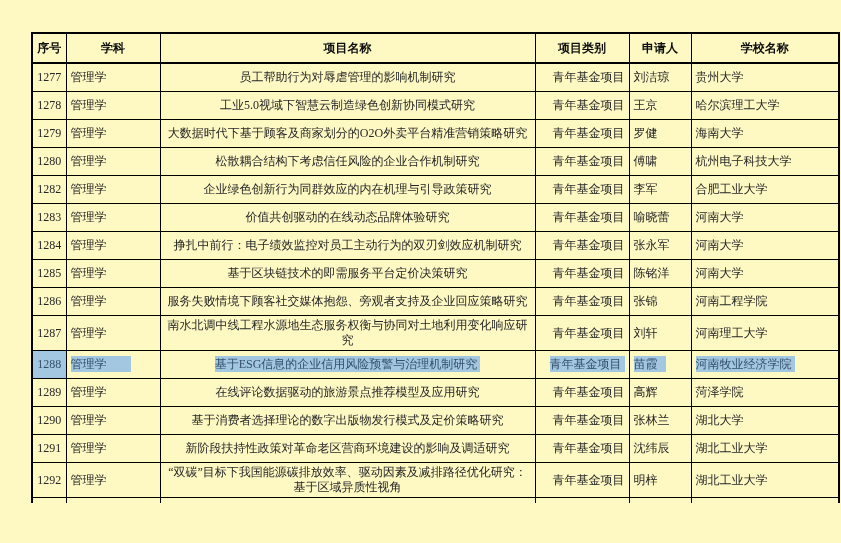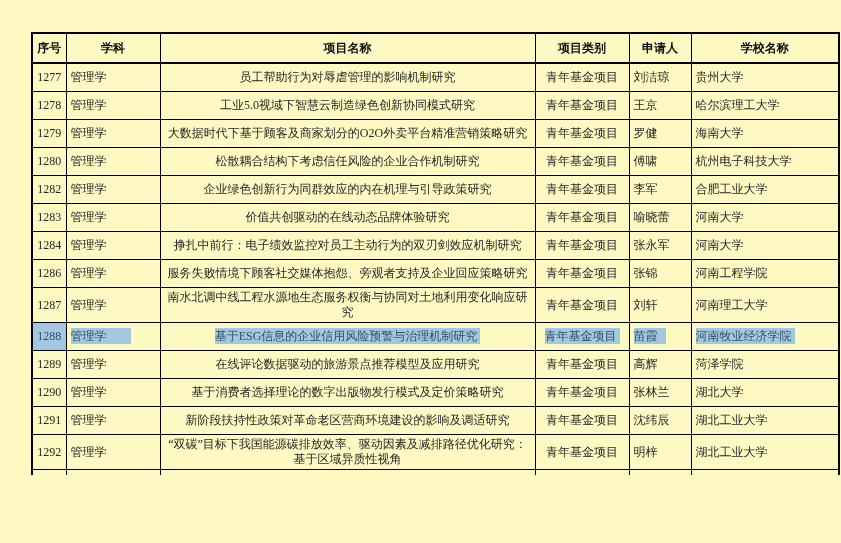--- a/index.html
+++ b/index.html
@@ -41,21 +41,21 @@
     font-weight: bold;
     color: #0d0d0d;
     text-align: center;
     height: 24px;
     border-bottom-width: 2px;
   }
   .grid td { height: 23px; }
   .grid td.col-index { text-align: center; padding: 2px 1px; }
   .grid td.col-discipline { text-align: left; }
   .grid td.col-project { text-align: center; }
-  .grid td.col-category { text-align: center; margin-top: 20px; }
+  .grid td.col-category { text-align: right; margin-top: 20px; }
   .grid td.col-applicant { text-align: left; }
   .grid td.col-school { text-align: left; }
   .cell-text { display: inline; }
   
   tr.highlighted td.col-index { background: var(--hl-bg, #a3c7e0); }
   tr.highlighted .cell-text {
     background: var(--hl-bg, #a3c7e0);
     color: var(--hl-text, #33506b);
     padding: 1px 3px 1px 0;
   }
@@ -144,20 +144,28 @@
         </tr>
         <tr>
           <td class="col-index"><span class="cell-text">1284</span></td>
           <td class="col-discipline"><span class="cell-text">管理学</span></td>
           <td class="col-project"><span class="cell-text">挣扎中前行：电子绩效监控对员工主动行为的双刃剑效应机制研究</span></td>
           <td class="col-category"><span class="cell-text">青年基金项目</span></td>
           <td class="col-applicant"><span class="cell-text">张永军</span></td>
           <td class="col-school"><span class="cell-text">河南大学</span></td>
         </tr>
         <tr>
+          <td class="col-index"><span class="cell-text">1285</span></td>
+          <td class="col-discipline"><span class="cell-text">管理学</span></td>
+          <td class="col-project"><span class="cell-text">基于区块链技术的即需服务平台定价决策研究</span></td>
+          <td class="col-category"><span class="cell-text">青年基金项目</span></td>
+          <td class="col-applicant"><span class="cell-text">陈铭洋</span></td>
+          <td class="col-school"><span class="cell-text">河南大学</span></td>
+        </tr>
+        <tr>
           <td class="col-index"><span class="cell-text">1286</span></td>
           <td class="col-discipline"><span class="cell-text">管理学</span></td>
           <td class="col-project"><span class="cell-text">服务失败情境下顾客社交媒体抱怨、旁观者支持及企业回应策略研究</span></td>
           <td class="col-category"><span class="cell-text">青年基金项目</span></td>
           <td class="col-applicant"><span class="cell-text">张锦</span></td>
           <td class="col-school"><span class="cell-text">河南工程学院</span></td>
         </tr>
         <tr>
           <td class="col-index"><span class="cell-text">1287</span></td>
           <td class="col-discipline"><span class="cell-text">管理学</span></td>

